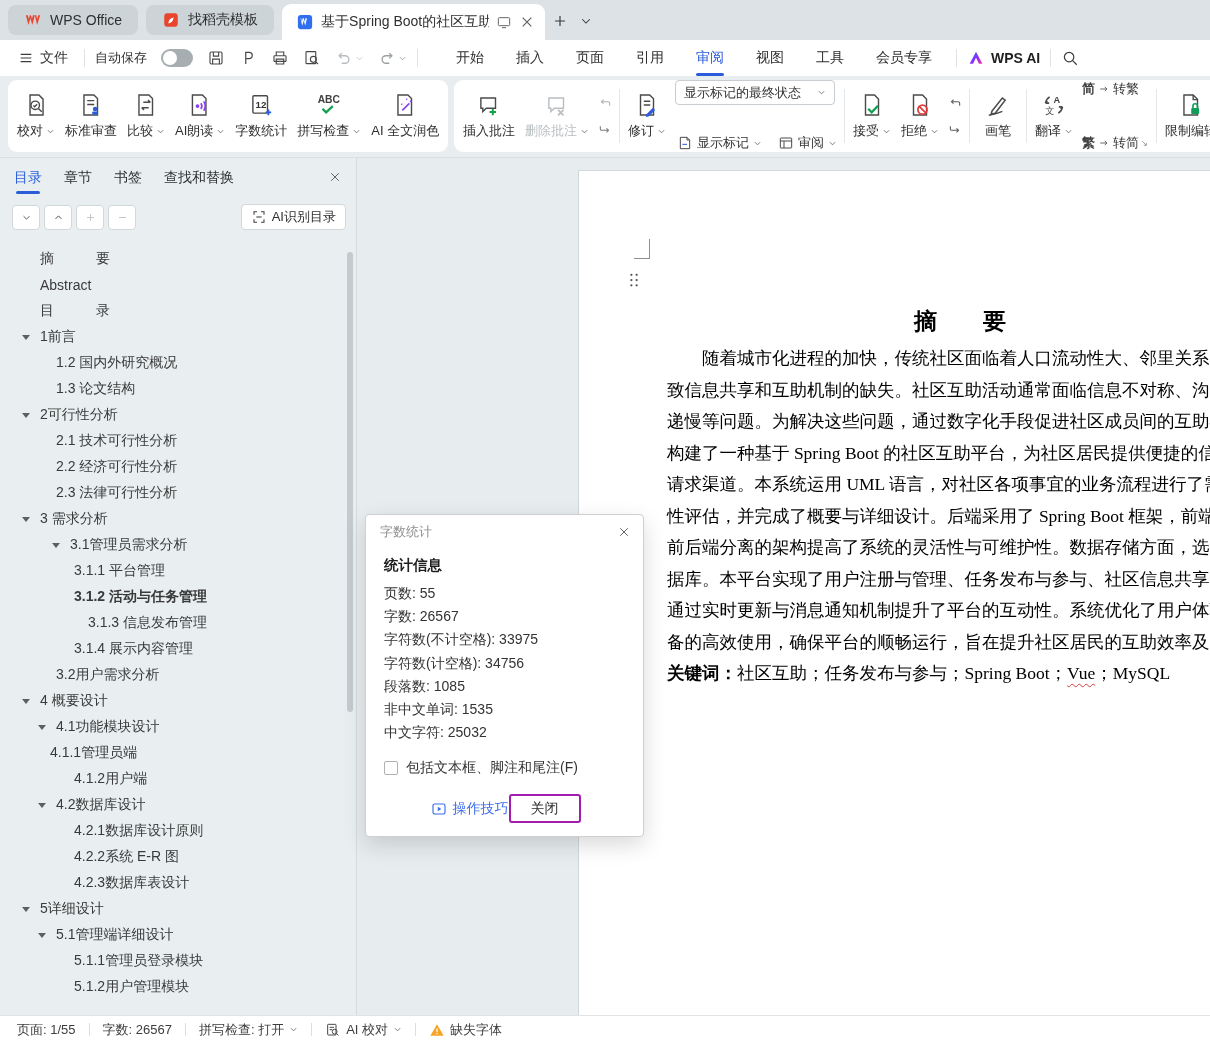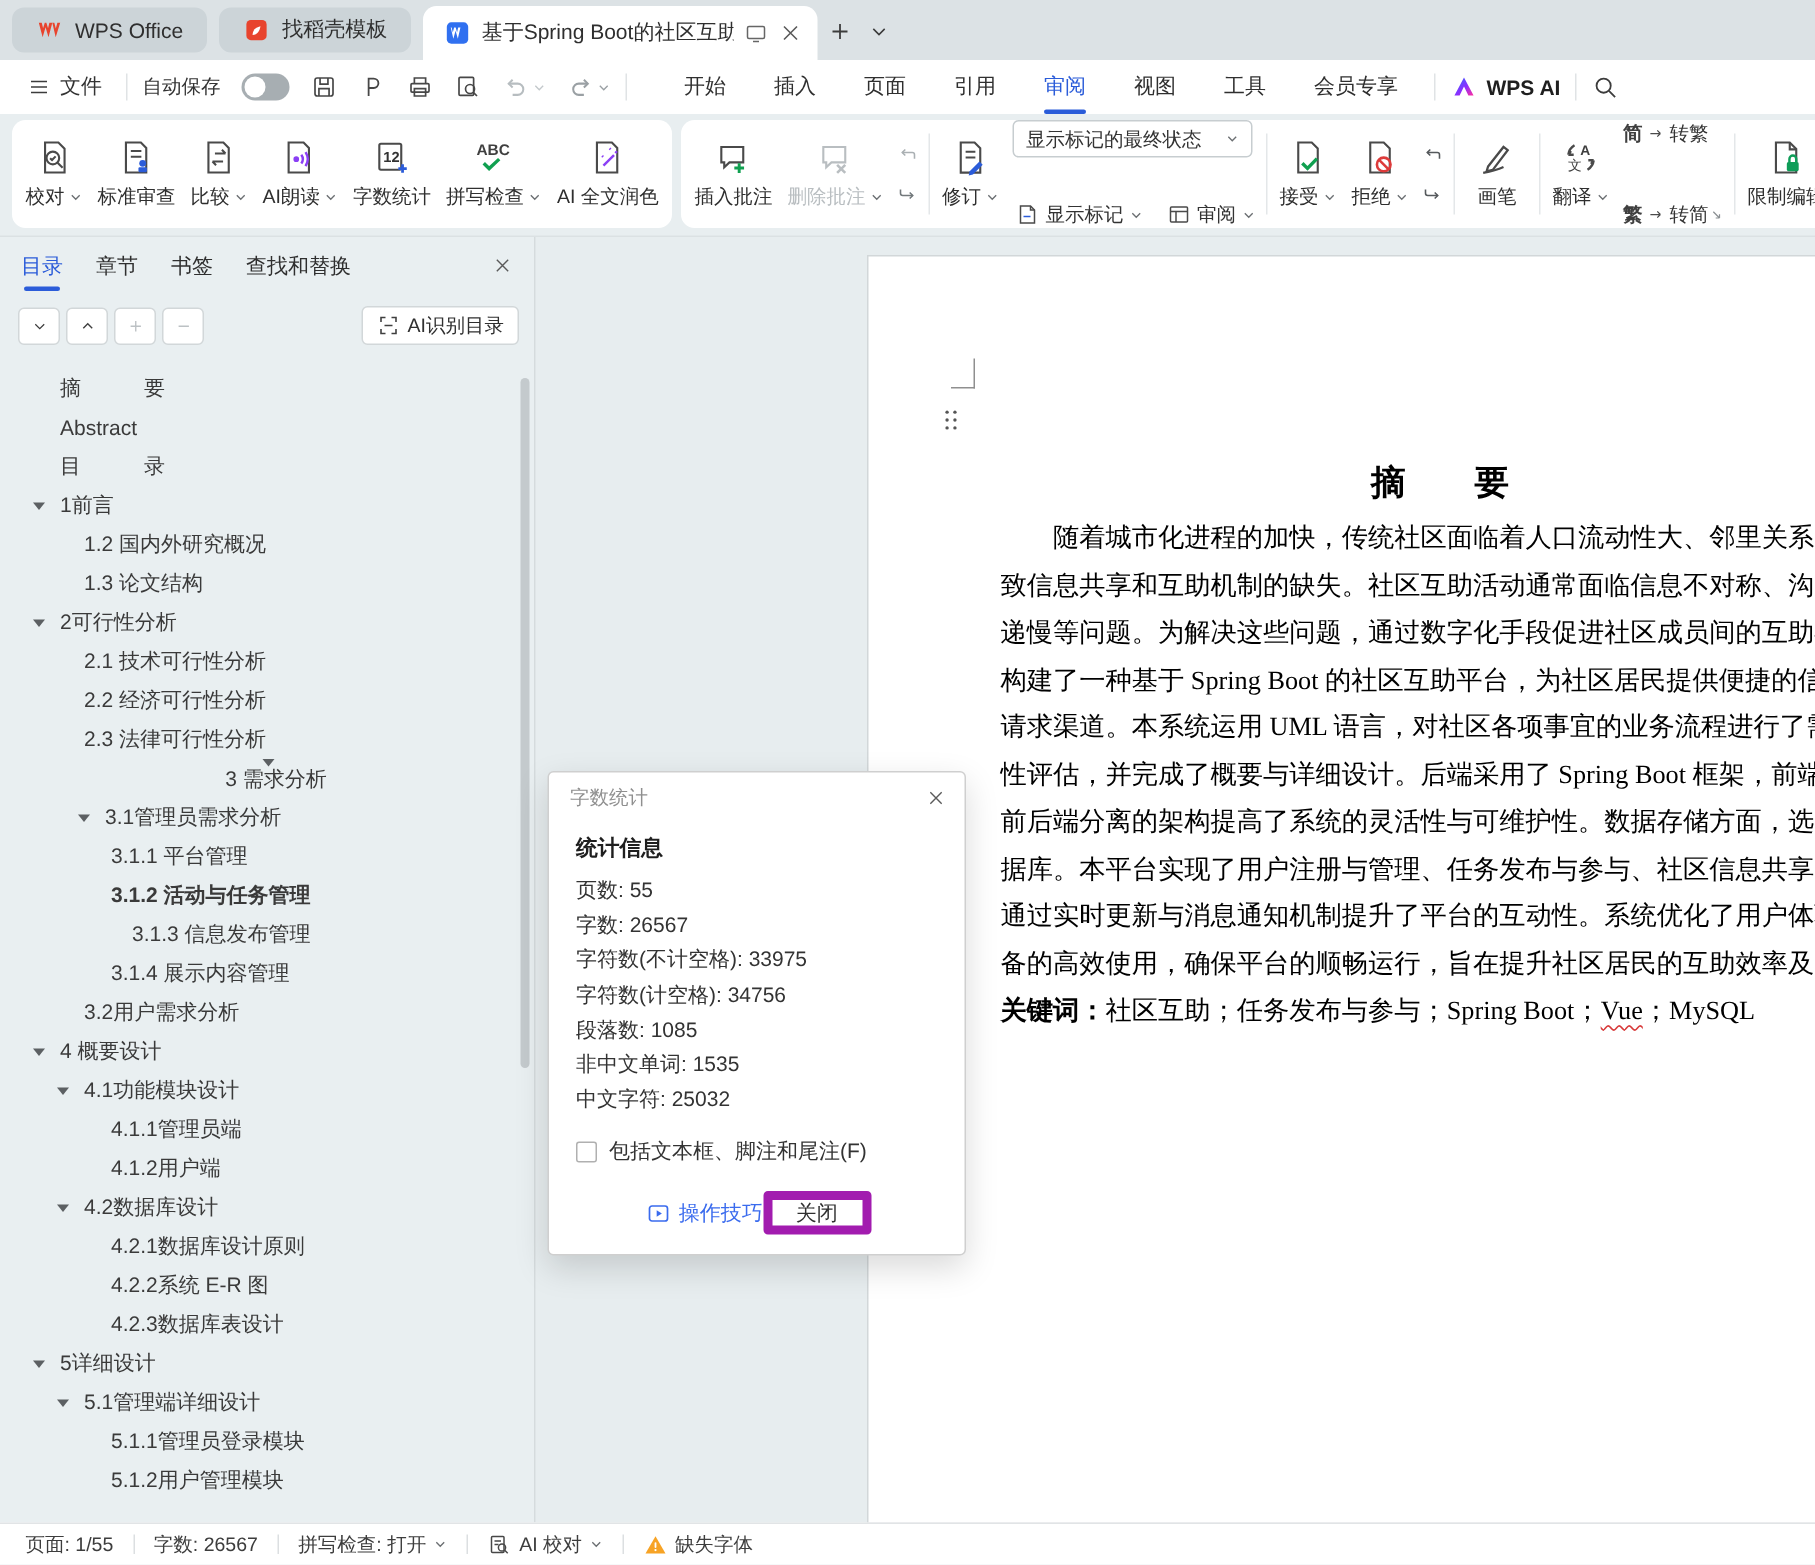--- a/index.html
+++ b/index.html
@@ -74,21 +74,21 @@
   
   .dialog{position:absolute;left:365px;top:514px;width:279px;height:323px;background:#fff;border:1px solid #cfcfcf;border-radius:4px;box-shadow:0 8px 22px rgba(0,0,0,.15);z-index:60;font-size:14px;color:#333}
   .dlg-title{height:33px;display:flex;align-items:center;justify-content:space-between;padding:0 12px 0 14px;font-size:13px;color:#8f8f8f}
   .dlg-body{padding:8px 18px 0}
   .dlg-sec{font-weight:bold;color:#1f1f1f;margin-bottom:7px;font-size:14.5px}
   .dlg-stat{line-height:23.2px;white-space:nowrap}
   .dlg-check{margin-top:15px;display:flex;align-items:center;gap:8px}
   .checkbox{width:14px;height:14px;border:1px solid #b0b0b0;border-radius:2px;background:#fff;flex:none}
   .dlg-footer{position:absolute;left:18px;right:16px;bottom:13px;display:flex;align-items:center;justify-content:center}
   .tips{display:flex;align-items:center;gap:6px;color:#3a6bee}
-  .close-btn{width:72px;height:29px;border:6px solid #a21caf;border-radius:3px;background:#fff;display:flex;align-items:center;justify-content:center;color:#2f2f2f}
+  .close-btn{width:72px;height:29px;border:2px solid #a21caf;border-radius:3px;background:#fff;display:flex;align-items:center;justify-content:center;color:#2f2f2f}
   
   .statusbar{position:absolute;left:0;right:0;bottom:0;height:28px;background:#fff;border-top:1px solid #e1e4e6;display:flex;align-items:center;padding:0 4px;font-size:13px;color:#3d3d3d}
   .sb-item{display:flex;align-items:center;gap:5px;padding:0 13px;white-space:nowrap}
   .sb-sep{width:1px;height:13px;background:#dcdfe1}
 </style>
 </head>
 <body>
 
 <div class="tabbar">
   <div class="tab-pill">
@@ -708,30 +708,30 @@
       <div class="o-row" style="padding-left: 22px;"><span class="o-slot"></span><span>摘　　　要</span></div>
       <div class="o-row" style="padding-left: 22px;"><span class="o-slot"></span><span>Abstract</span></div>
       <div class="o-row" style="padding-left: 22px;"><span class="o-slot"></span><span>目　　　录</span></div>
       <div class="o-row" style="padding-left: 22px;"><span class="o-slot"><span class="tri"></span></span><span>1前言</span></div>
       <div class="o-row" style="padding-left: 38px;"><span class="o-slot"></span><span>1.2 国内外研究概况</span></div>
       <div class="o-row" style="padding-left: 38px;"><span class="o-slot"></span><span>1.3 论文结构</span></div>
       <div class="o-row" style="padding-left: 22px;"><span class="o-slot"><span class="tri"></span></span><span>2可行性分析</span></div>
       <div class="o-row" style="padding-left: 38px;"><span class="o-slot"></span><span>2.1 技术可行性分析</span></div>
       <div class="o-row" style="padding-left: 38px;"><span class="o-slot"></span><span>2.2 经济可行性分析</span></div>
       <div class="o-row" style="padding-left: 38px;"><span class="o-slot"></span><span>2.3 法律可行性分析</span></div>
-      <div class="o-row" style="padding-left: 22px; flex-direction: column;"><span class="o-slot"><span class="tri"></span></span><span>3 需求分析</span></div>
+      <div class="o-row" style="padding-left: 22px;"><span class="o-slot"><span class="tri"></span></span><span>3 需求分析</span></div>
       <div class="o-row" style="padding-left: 52px;"><span class="o-slot"><span class="tri"></span></span><span>3.1管理员需求分析</span></div>
       <div class="o-row" style="padding-left: 56px;"><span class="o-slot"></span><span>3.1.1 平台管理</span></div>
       <div class="o-row" style="padding-left: 56px; font-weight: bold;"><span class="o-slot"></span><span>3.1.2 活动与任务管理</span></div>
       <div class="o-row" style="padding-left: 56px; margin-left: 14px;"><span class="o-slot"></span><span>3.1.3 信息发布管理</span></div>
       <div class="o-row" style="padding-left: 56px;"><span class="o-slot"></span><span>3.1.4 展示内容管理</span></div>
       <div class="o-row" style="padding-left: 38px;"><span class="o-slot"></span><span>3.2用户需求分析</span></div>
       <div class="o-row" style="padding-left: 22px;"><span class="o-slot"><span class="tri"></span></span><span>4 概要设计</span></div>
       <div class="o-row" style="padding-left: 38px;"><span class="o-slot"><span class="tri"></span></span><span>4.1功能模块设计</span></div>
-      <div class="o-row" style="padding-left: 56px;"><span class="o-slot"></span><span>4.1.1管理员端</span></div>
+      <div class="o-row" style="padding-left: 32px;"><span class="o-slot"></span><span>4.1.1管理员端</span></div>
       <div class="o-row" style="padding-left: 56px;"><span class="o-slot"></span><span>4.1.2用户端</span></div>
       <div class="o-row" style="padding-left: 38px;"><span class="o-slot"><span class="tri"></span></span><span>4.2数据库设计</span></div>
       <div class="o-row" style="padding-left: 56px;"><span class="o-slot"></span><span>4.2.1数据库设计原则</span></div>
       <div class="o-row" style="padding-left: 56px;"><span class="o-slot"></span><span>4.2.2系统 E-R 图</span></div>
       <div class="o-row" style="padding-left: 56px;"><span class="o-slot"></span><span>4.2.3数据库表设计</span></div>
       <div class="o-row" style="padding-left: 22px;"><span class="o-slot"><span class="tri"></span></span><span>5详细设计</span></div>
       <div class="o-row" style="padding-left: 38px;"><span class="o-slot"><span class="tri"></span></span><span>5.1管理端详细设计</span></div>
       <div class="o-row" style="padding-left: 56px;"><span class="o-slot"></span><span>5.1.1管理员登录模块</span></div>
       <div class="o-row" style="padding-left: 56px;"><span class="o-slot"></span><span>5.1.2用户管理模块</span></div>
     </div>

